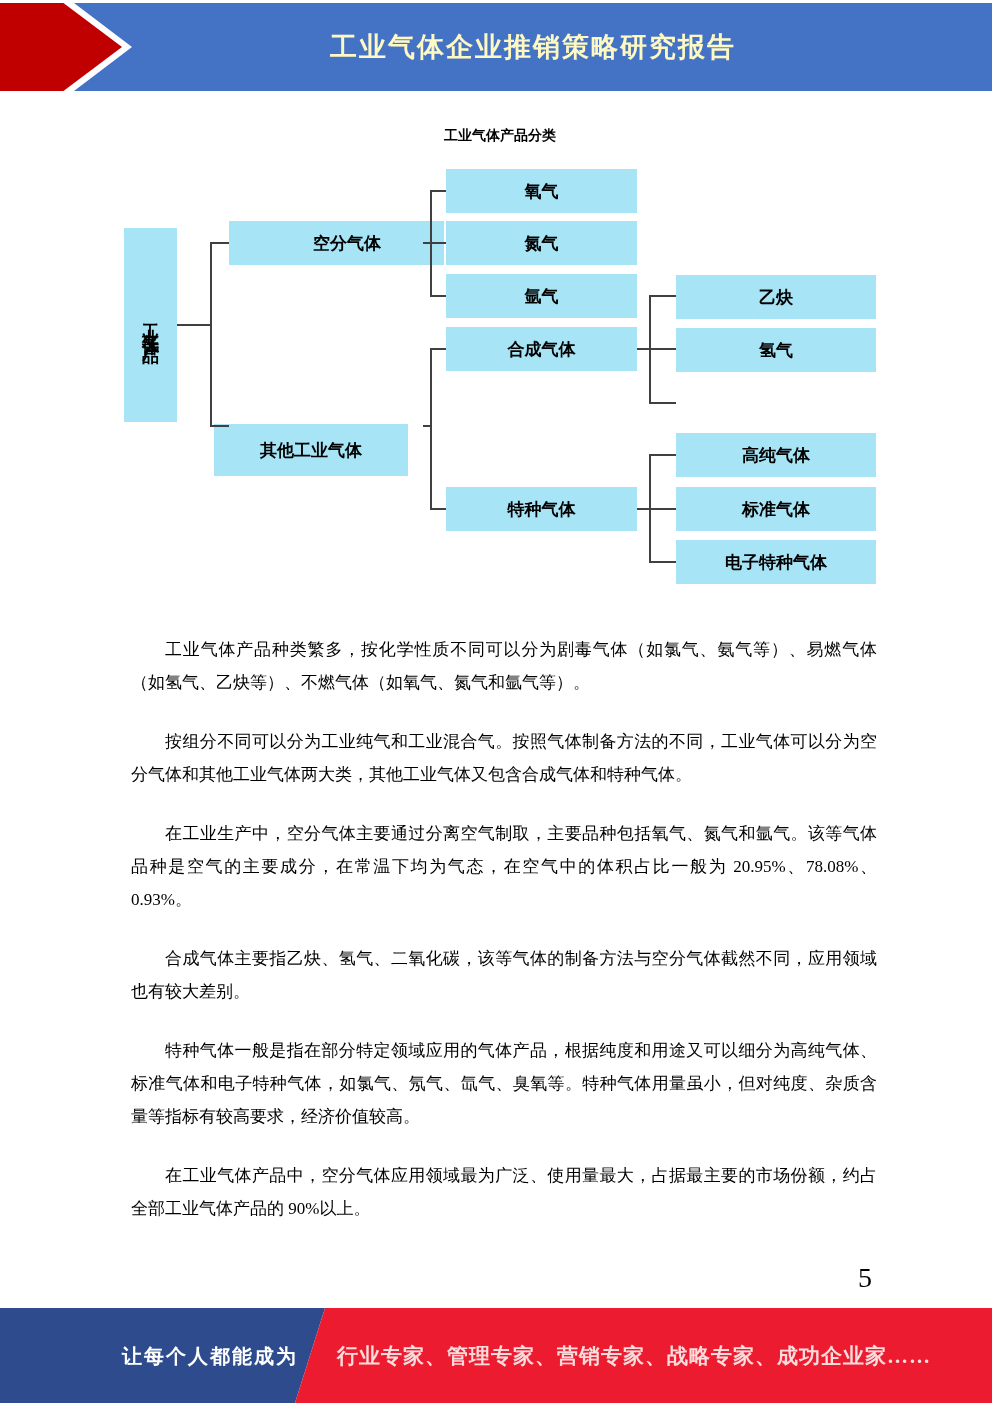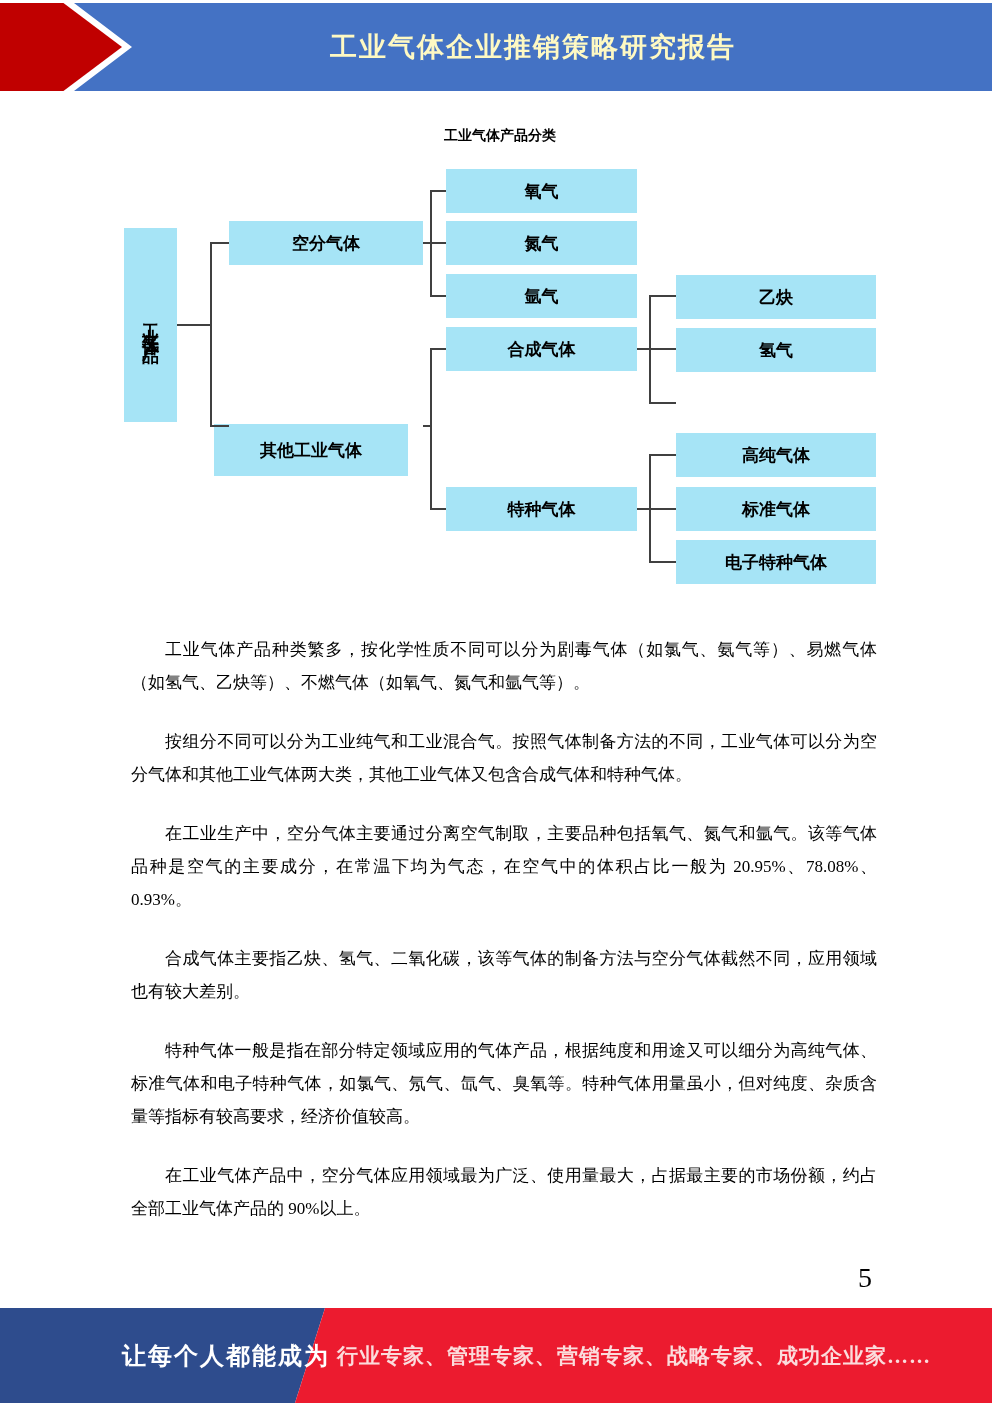--- a/index.html
+++ b/index.html
@@ -33,21 +33,21 @@
   
   .pagenum{position:absolute;left:858px;top:1262px;font-size:28px;}
 
   
   .footer{position:absolute;left:0;top:1308px;width:992px;height:95px;}
   .footer-blue{position:absolute;left:0;top:0;width:325px;height:95px;background:#2E4C8D;
                clip-path:polygon(0 0,100% 0,calc(100% - 30px) 100%,0 100%);}
   .footer-red{position:absolute;left:295px;top:0;width:697px;height:95px;background:#EC1B2F;
               clip-path:polygon(30px 0,100% 0,100% 100%,0 100%);}
   .footer-left-text{position:absolute;left:122px;top:50%;transform:translateY(-50%);
-                    color:#ffffff;font-size:24px;font-weight:bold;letter-spacing:2px;}
+                    color:#ffffff;font-size:20px;font-weight:bold;letter-spacing:2px;}
   .footer-right-text{position:absolute;left:337px;top:50%;transform:translateY(-50%);
                      color:#FBDCDC;font-size:21px;font-weight:bold;letter-spacing:1px;}
 </style>
 </head>
 <body>
 
 <div class="page">
 
   <div class="header">
     <div class="chevron"></div>
@@ -56,21 +56,21 @@
     </div>
   </div>
 
   <div class="diagram">
     <div class="diag-title">工业气体产品分类</div>
 
     <div class="node" style="left:124px;top:103px;width:53px;height:194px;">
       <span class="vtext">工业气体产品</span>
     </div>
 
-    <div class="node" style="left:229px;top:96px;width:194px;height:44px;">空分气体</div>
+    <div class="node" style="left:229px;top:96px;width:194px;height:44px;padding-left:21px;">空分气体</div>
     <div class="node" style="left:214px;top:279px;width:194px;height:52px;margin-top:20px;">其他工业气体</div>
 
     <div class="node" style="left:446px;top:44px;width:191px;height:44px;">氧气</div>
     <div class="node" style="left:446px;top:96px;width:191px;height:44px;font-family:Liberation Serif, serif;">氮气</div>
     <div class="node" style="left:446px;top:149px;width:191px;height:44px;">氩气</div>
     <div class="node" style="left:446px;top:202px;width:191px;height:44px;">合成气体</div>
     <div class="node" style="left:446px;top:362px;width:191px;height:44px;">特种气体</div>
 
     <div class="node" style="left:676px;top:150px;width:200px;height:44px;">乙炔</div>
     <div class="node" style="left:676px;top:203px;width:200px;height:44px;">氢气</div>

